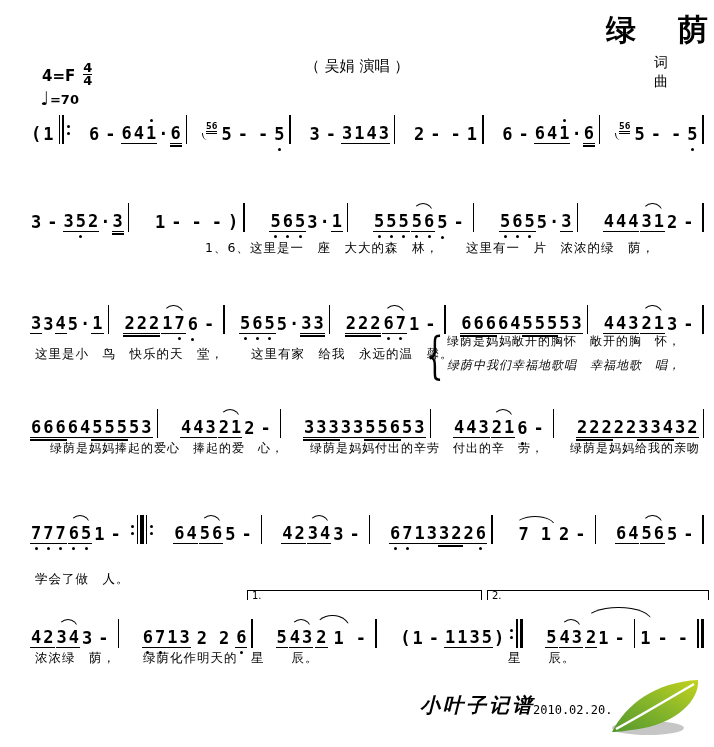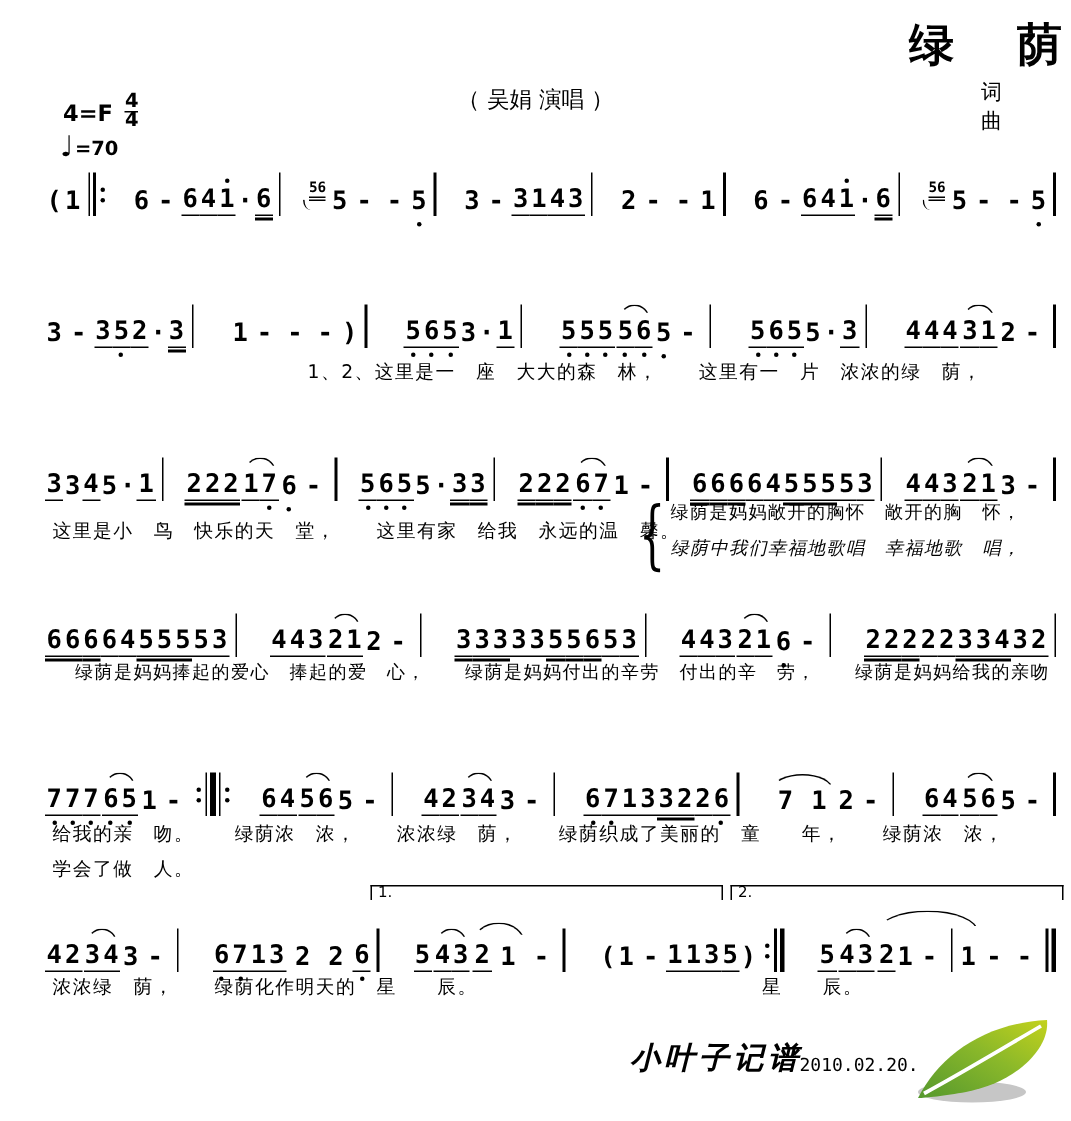--- a/index.html
+++ b/index.html
@@ -487,26 +487,25 @@
             <span class="note">1</span>
           </span>
           <span class="note dash">-</span>
           <span class="note dash">-</span>
           <span class="rep">
             <span class="rb" style="width: 1.5px;"></span>
             <span class="rb" style="width: 3.5px;"></span>
           </span>
         </span>
       </div>
-      <div class="lyric" style="left: 205px; top: 240px;">1、2、这里是一　座　大大的森　林，　　这里有一　片　浓浓的绿　荫，</div>
+      <div class="lyric" style="left: 205px; top: 240px;">1、6、这里是一　座　大大的森　林，　　这里有一　片　浓浓的绿　荫，</div>
       <div class="lyric" style="left: 35px; top: 346px;">这里是小　鸟　快乐的天　堂，　　这里有家　给我　永远的温　馨。</div>
       <div class="lyric" style="left: 447px; top: 333px; font-size: 12px;">绿荫是妈妈敞开的胸怀　敞开的胸　怀，</div>
       <div class="lyric" style="left: 447px; top: 357px; font-size: 12px; font-style: italic;">绿荫中我们幸福地歌唱　幸福地歌　唱，</div>
       <div class="lyric" style="left: 50px; top: 440px; font-size: 12px;">绿荫是妈妈捧起的爱心　捧起的爱　心，　　绿荫是妈妈付出的辛劳　付出的辛　劳，　　绿荫是妈妈给我的亲吻</div>
-      <div class="lyric" style="left: 35px; top: 548px;">给我的亲　吻。　　绿荫浓　浓，　　浓浓绿　荫，　　绿荫织成了美丽的　童　　年，　　绿荫浓　浓，</div>
       <div class="lyric" style="left: 35px; top: 571px;">学会了做　人。</div>
       <div class="lyric" style="left: 35px; top: 650px;">浓浓绿　荫，　　绿荫化作明天的　星　　辰。</div>
       <div class="lyric" style="left: 508px; top: 650px;">星　　辰。</div>
       <div class="volta" style="left: 247px; top: 590px; width: 233px;">
         <span class="">1.</span>
       </div>
       <div class="volta" style="left: 487px; top: 590px; width: 220px;">
         <span class="">2.</span>
       </div>
       <div class="brace" style="left: 426px; top: 327px;">{</div>

